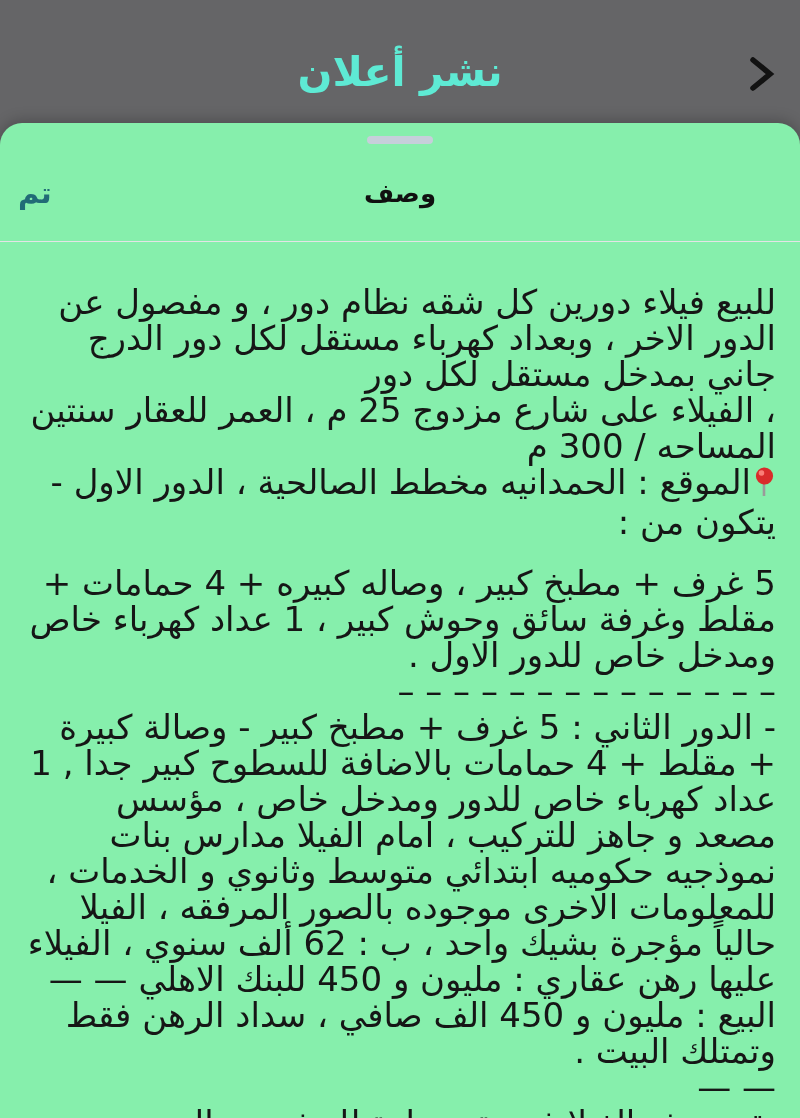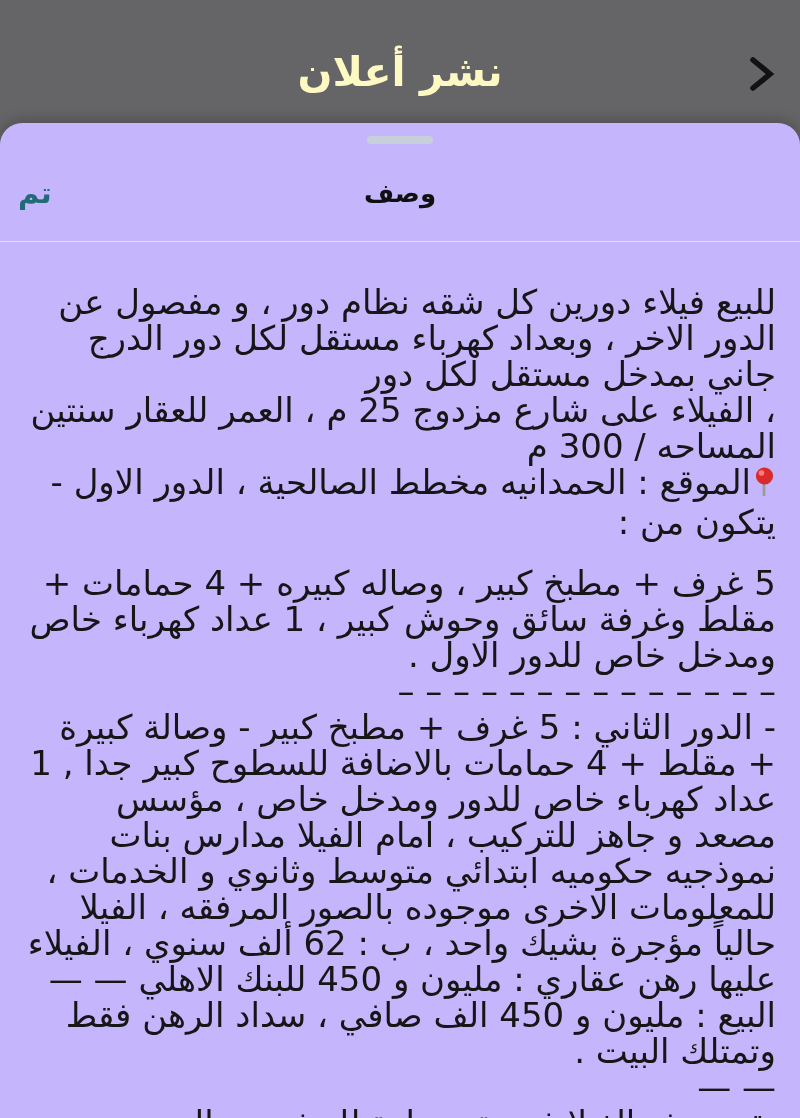--- a/index.html
+++ b/index.html
@@ -7,30 +7,30 @@
     width:800px;height:1118px;overflow:hidden;position:relative;
     background:#656567;
     font-family:"DejaVu Sans",sans-serif;
   }
   
   .header{
     position:absolute;top:0;left:0;right:0;height:125px;
     display:flex;align-items:center;justify-content:center;
   }
   .header-title{
-    font-size:41px;font-weight:700;color:#fef9c3;margin-top:18px;
+    font-size:41px;font-weight:700;color:#5eead4;margin-top:18px;
   }
   .back-btn{
     position:absolute;right:22px;top:52px;width:34px;height:44px;
     background:none;border:none;padding:0;cursor:pointer;
   }
   
   .sheet{
     position:absolute;top:123px;left:0;right:0;bottom:0;
-    background:#c4b5fd;border-radius:22px 22px 0 0;
+    background:#86efac;border-radius:22px 22px 0 0;
     box-shadow:0 -3px 14px rgba(0,0,0,.22);
     overflow:hidden;
   }
   .grabber{
     width:66px;height:8px;border-radius:4px;background:#c6cfda;
     margin:13px auto 0;
   }
   .sheet-header{
     position:relative;height:97px;
     display:flex;align-items:center;justify-content:center;

